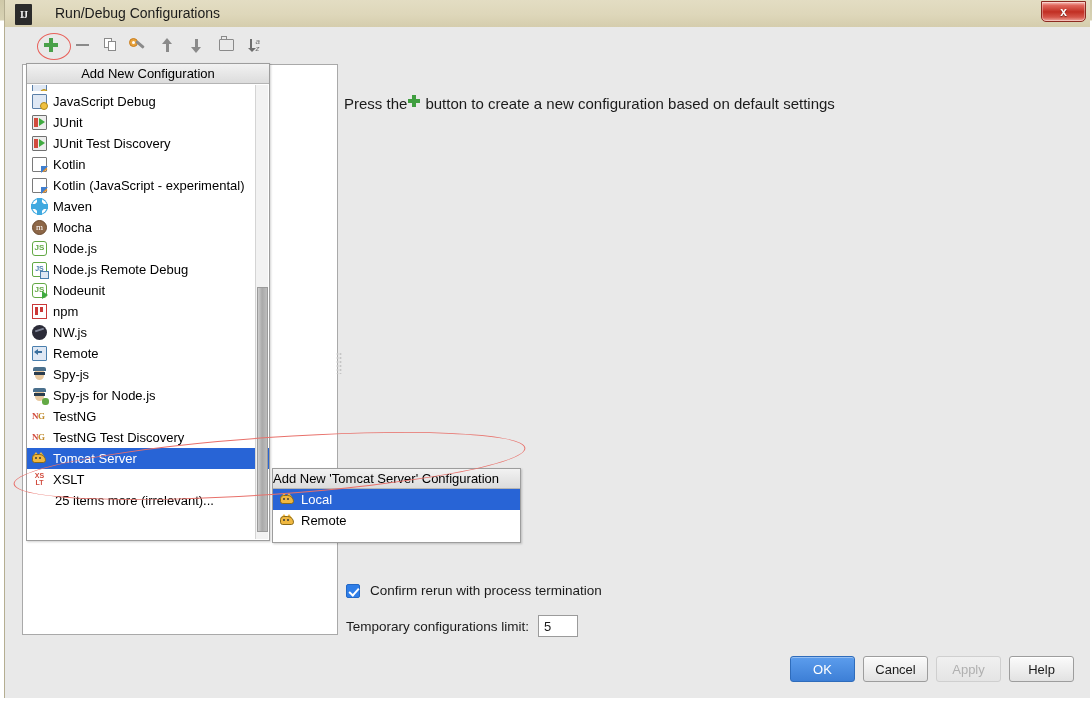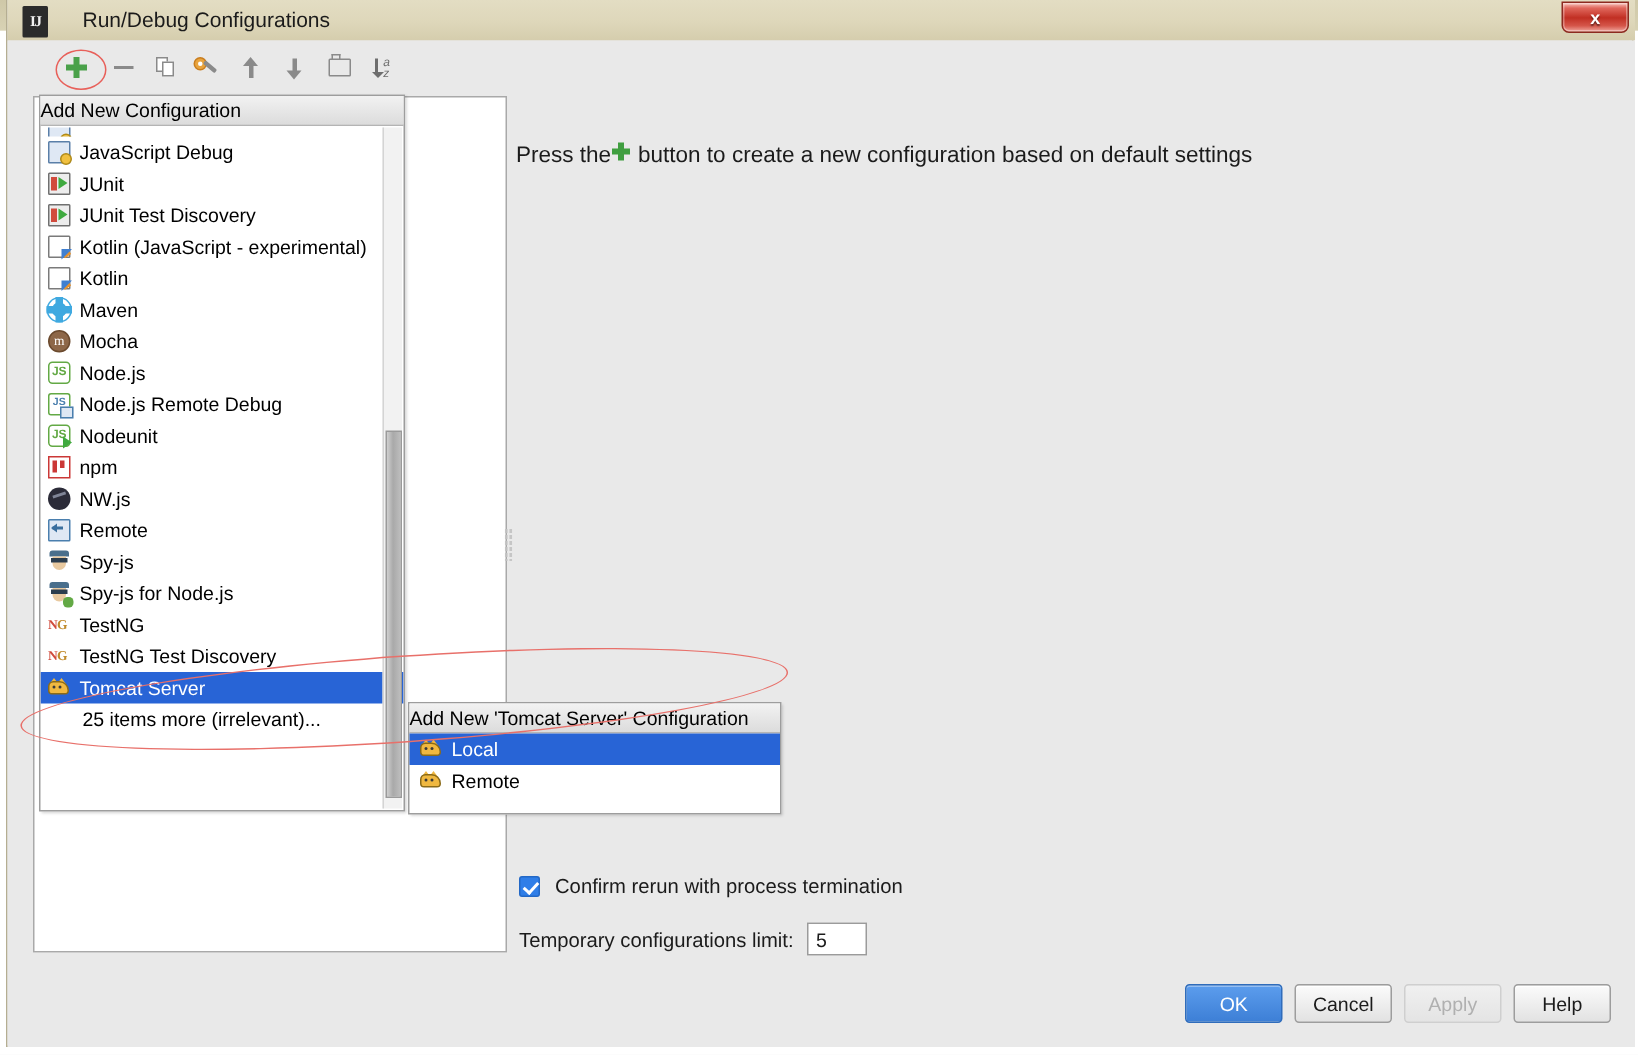--- a/index.html
+++ b/index.html
@@ -141,21 +141,21 @@
   
   .popup{
     position:absolute; left:21px; top:36px; width:244px; height:478px;
     background:#ffffff;
     border:1px solid #9d9d9d;
     box-sizing:border-box;
     box-shadow:1px 1px 2px rgba(0,0,0,0.18);
     z-index:20;
   }
   .popup-header{
-    height:20px; line-height:20px; 
+    height:20px; line-height:20px; text-align:center;
     font-size:13px; color:#000;
     background:linear-gradient(to bottom,#f2f2f2,#dcdcdc);
     border-bottom:1px solid #b4b4b4;
     box-sizing:border-box;
   }
   .popup-list{
     position:absolute; left:0; top:21px; right:0; bottom:0;
     overflow:hidden;
   }
   .mi{
@@ -412,26 +412,26 @@
             <span class="lbl">JUnit</span>
           </div>
 
           <div class="mi">
             <div class="icn ic-junit"></div>
             <span class="lbl">JUnit Test Discovery</span>
           </div>
 
           <div class="mi">
             <div class="icn ic-kotlin"></div>
+            <span class="lbl">Kotlin</span>
+          </div>
+
+          <div class="mi">
+            <div class="icn ic-kotlin"></div>
             <span class="lbl">Kotlin (JavaScript - experimental)</span>
-          </div>
-
-          <div class="mi">
-            <div class="icn ic-kotlin"></div>
-            <span class="lbl">Kotlin</span>
           </div>
 
           <div class="mi">
             <div class="icn ic-maven"></div>
             <span class="lbl">Maven</span>
           </div>
 
           <div class="mi">
             <div class="icn ic-mocha">m</div>
             <span class="lbl">Mocha</span>
@@ -501,20 +501,24 @@
               <i class="ear1"></i>
                 <i class="ear2"></i>
                 <i class="body"></i>
                 <i class="eye"></i>
                 <i class="eye2"></i>
             </div>
             <span class="lbl">Tomcat Server</span>
             <i class="arrow-r"></i>
           </div>
 
+          <div class="mi">
+            <div class="icn ic-xslt">XS<br>LT</div>
+            <span class="lbl">XSLT</span>
+          </div>
 
           <div class="mi mi-plain">
             <span>25 items more (irrelevant)...</span>
           </div>
 
         </div>
 
         <div class="sb-track">
           <div class="sb-thumb"></div>
         </div>

